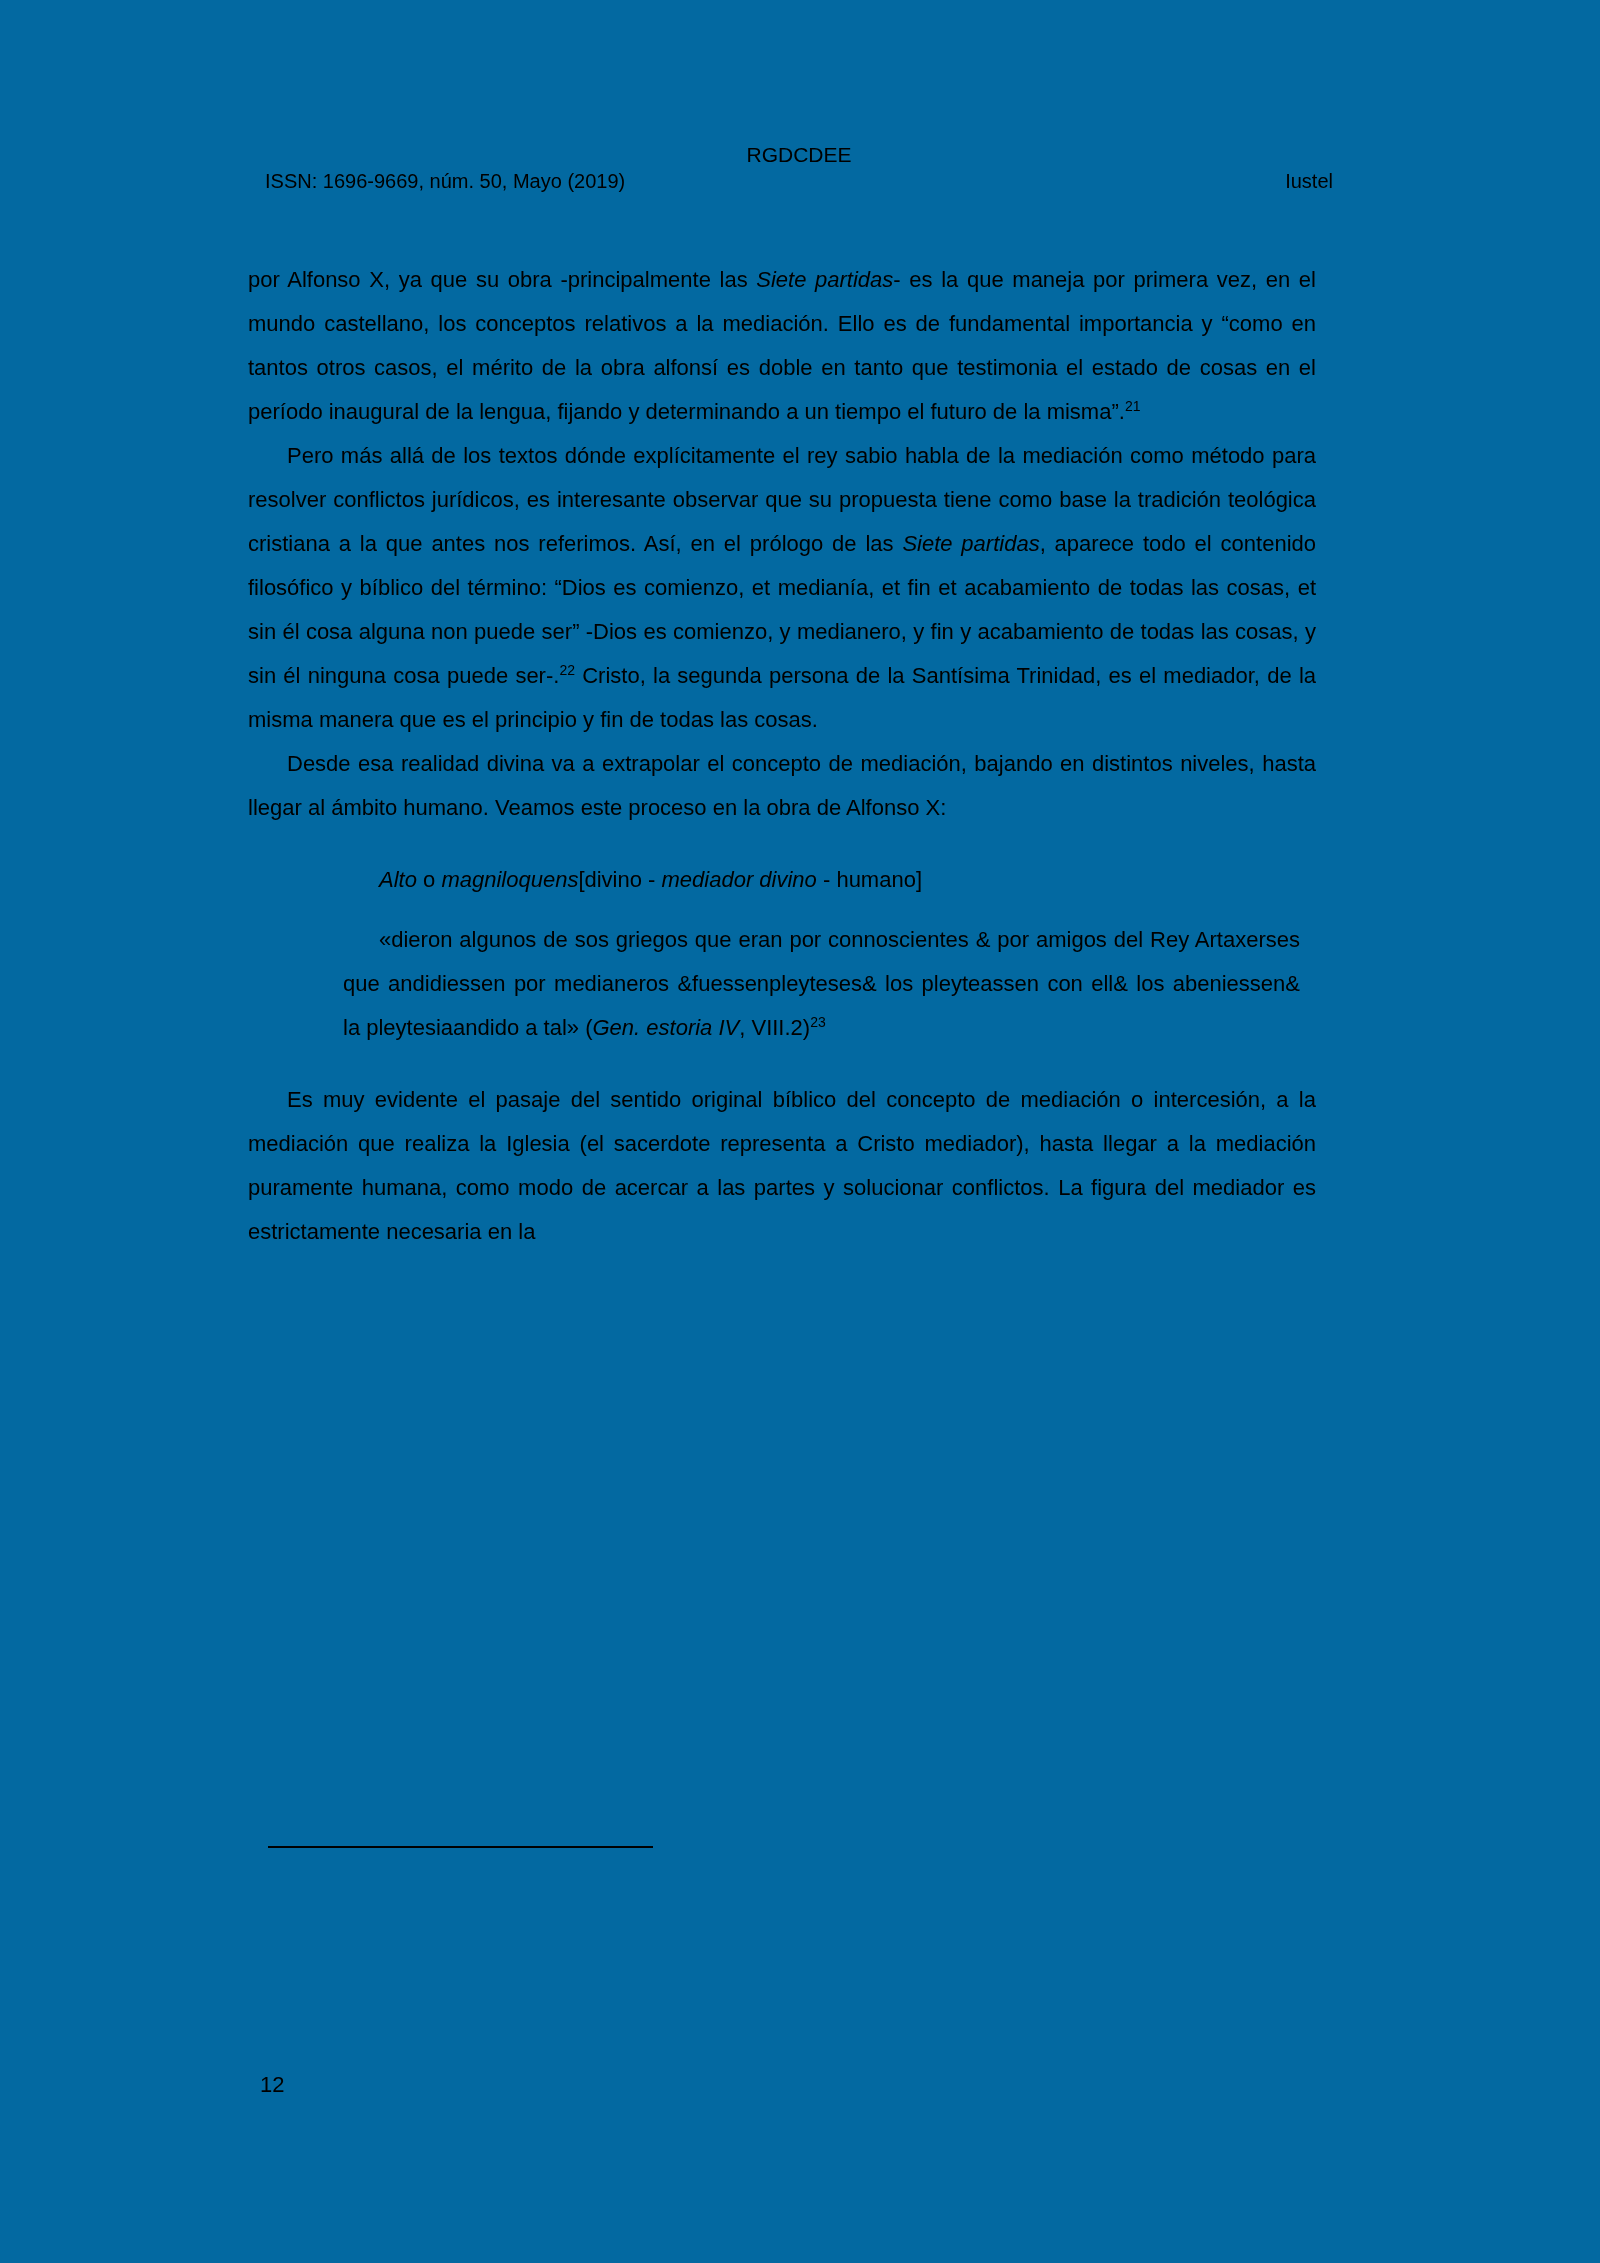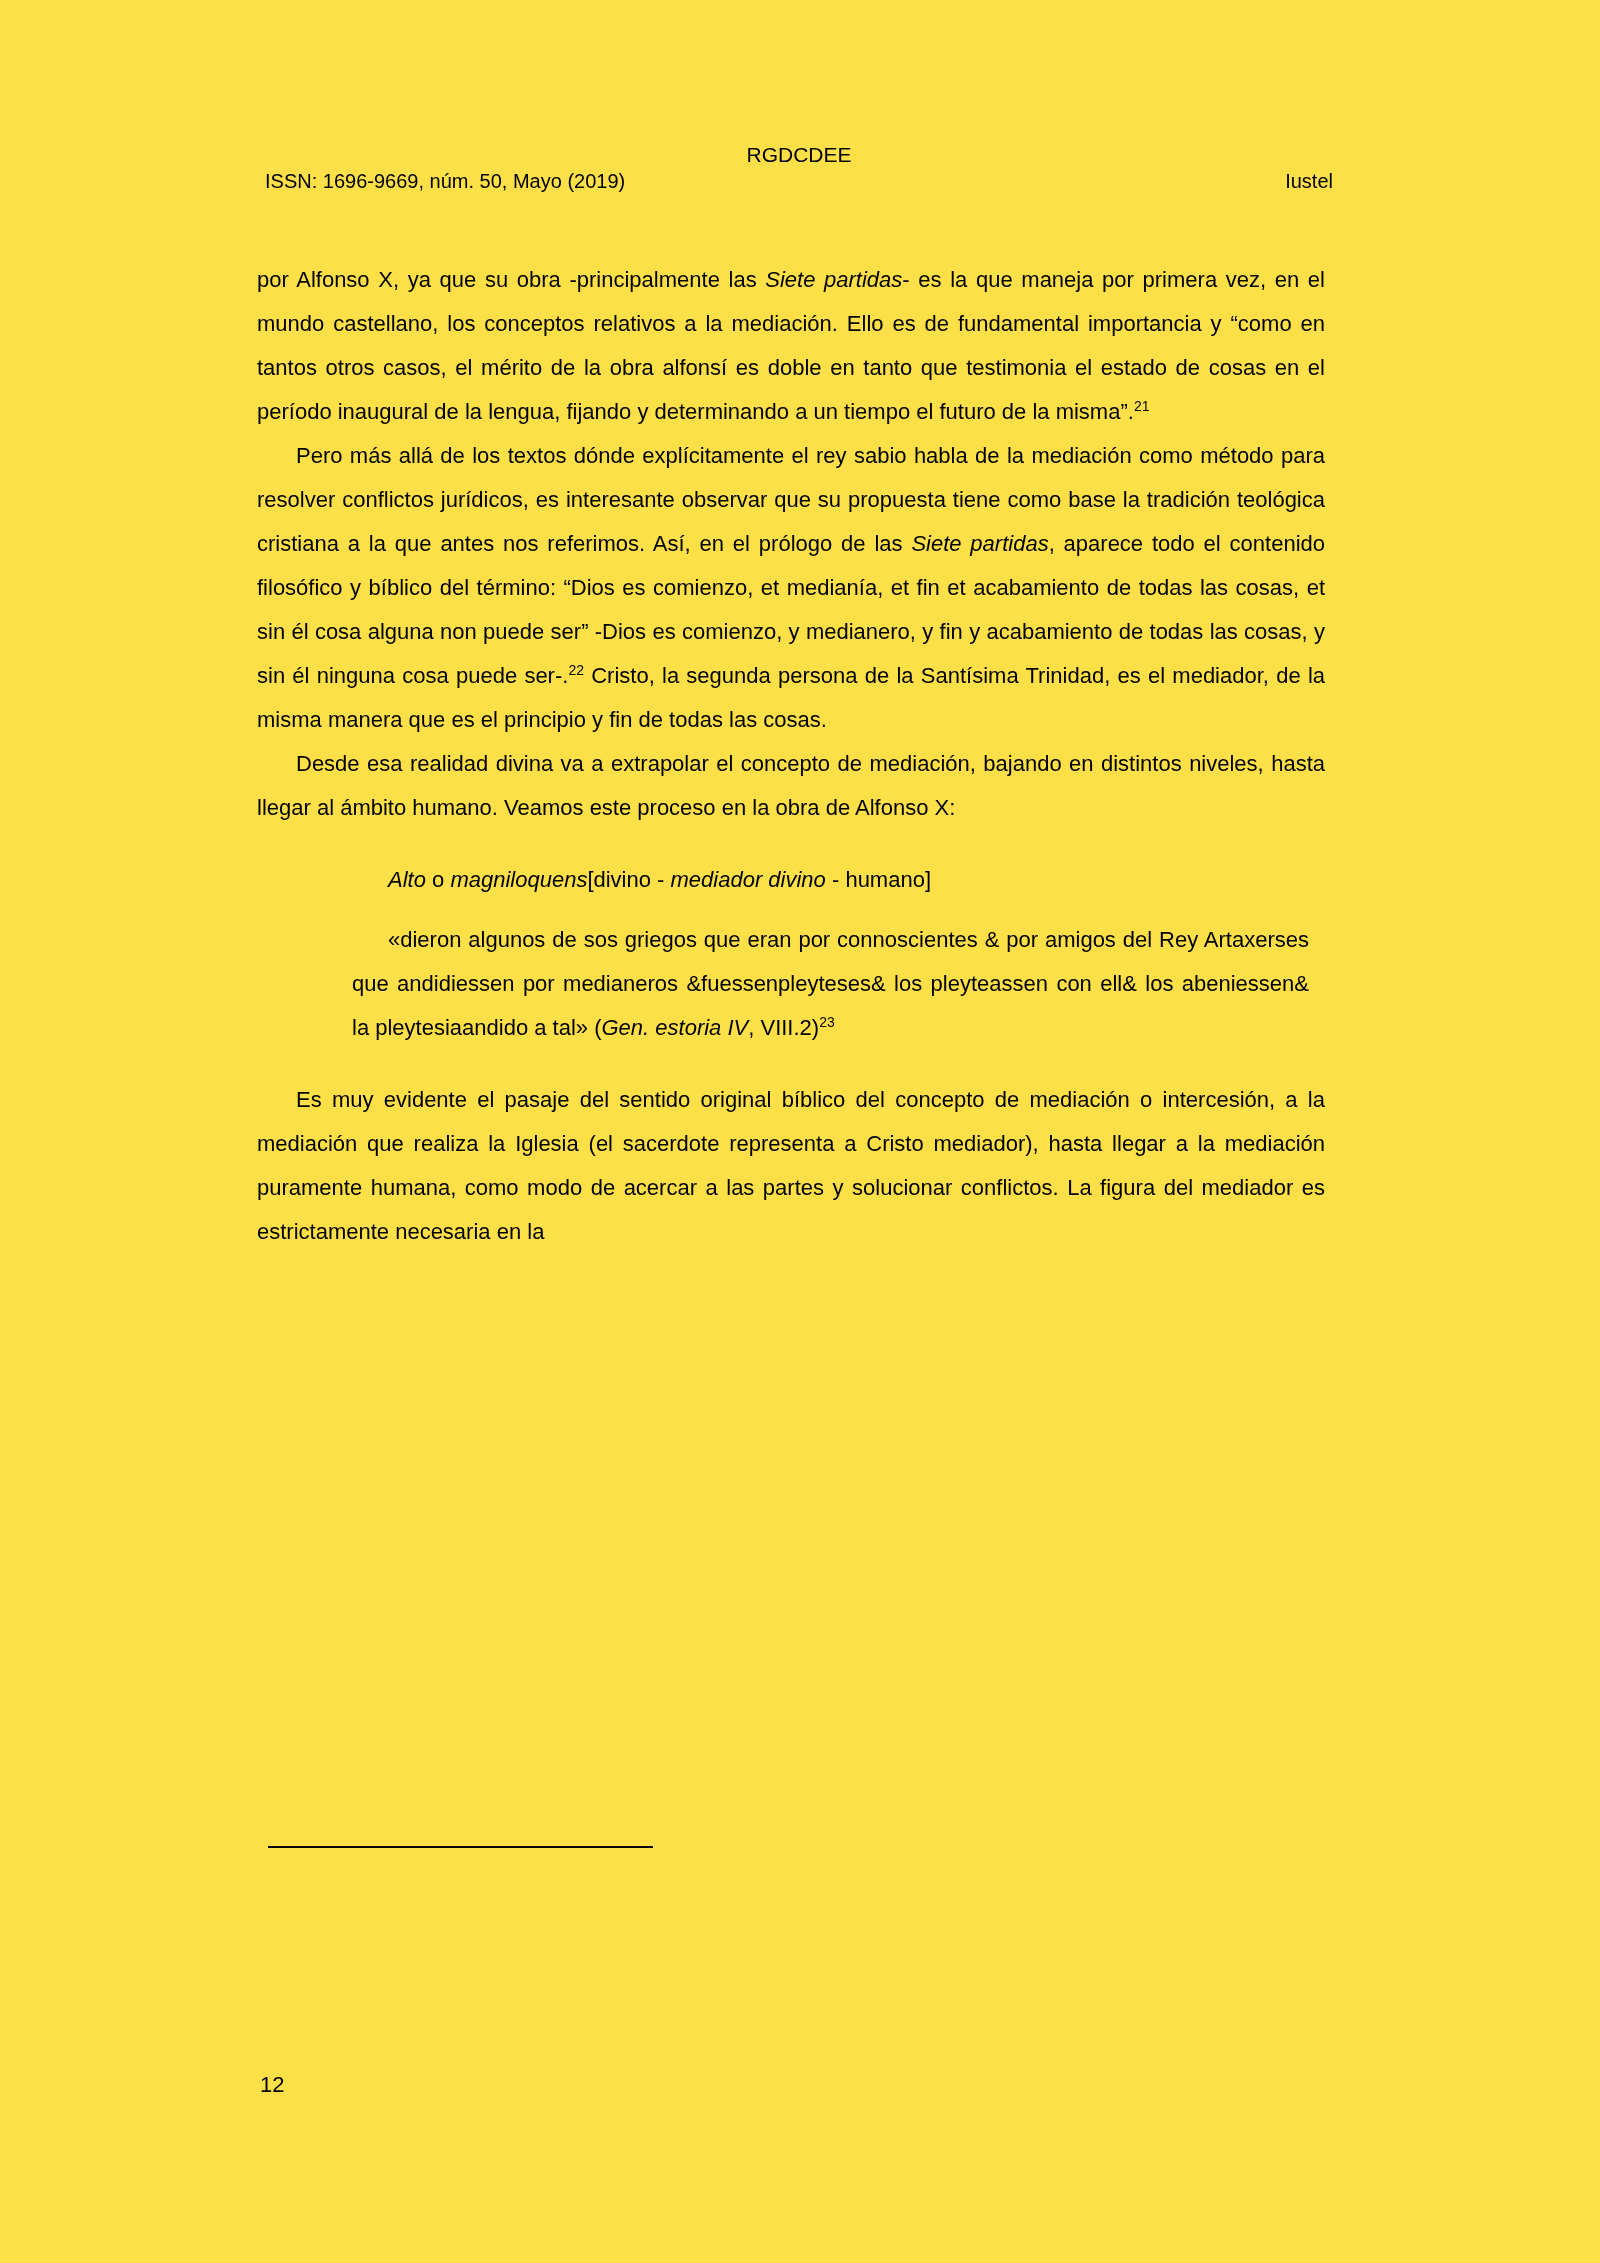--- a/index.html
+++ b/index.html
@@ -1,24 +1,24 @@
 <!DOCTYPE html>
 <html><head>
 <meta charset="utf-8">
 <style>
   html,body{margin:0;padding:0;background:#e8e8e8;}
   .page{
-    position:relative;width:1600px;height:2263px;background:#fde047;
+    position:relative;width:1600px;height:2263px;background:#0369a1;
     font-family:"Liberation Sans", sans-serif;color:#000;margin:0 auto;
     overflow:hidden;
   }
   .header{position:absolute;left:265px;top:142px;width:1068px;}
   .header-center{text-align:center;font-size:21px;line-height:25px;}
   .header-row{display:flex;justify-content:space-between;font-size:20px;line-height:25px;margin-top:2px;}
-  .content{position:absolute;left:257px;top:258px;width:1068px;}
+  .content{position:absolute;left:248px;top:258px;width:1068px;}
   .para{margin:0;font-size:22px;line-height:44px;text-align:justify;}
   .para.indent{text-indent:39px;}
   .quote{margin:28px 0 28px 79px;}
   .qpara{margin:16px;font-size:22px;line-height:44px;text-align:justify;text-indent:36px;}
   .it{font-style:italic;}
   sup.s{font-size:14px;line-height:0;vertical-align:super;}
   .footnotes sup.s{font-size:13px;}
   .fn-rule{position:absolute;left:268px;top:1846px;width:385px;height:2px;background:#000;}
   .footnotes{position:absolute;left:265px;top:1874px;width:1068px;}
   .fn{margin:0 0 12px 0;font-size:20px;line-height:42px;text-indent:24px;text-align:left;}

